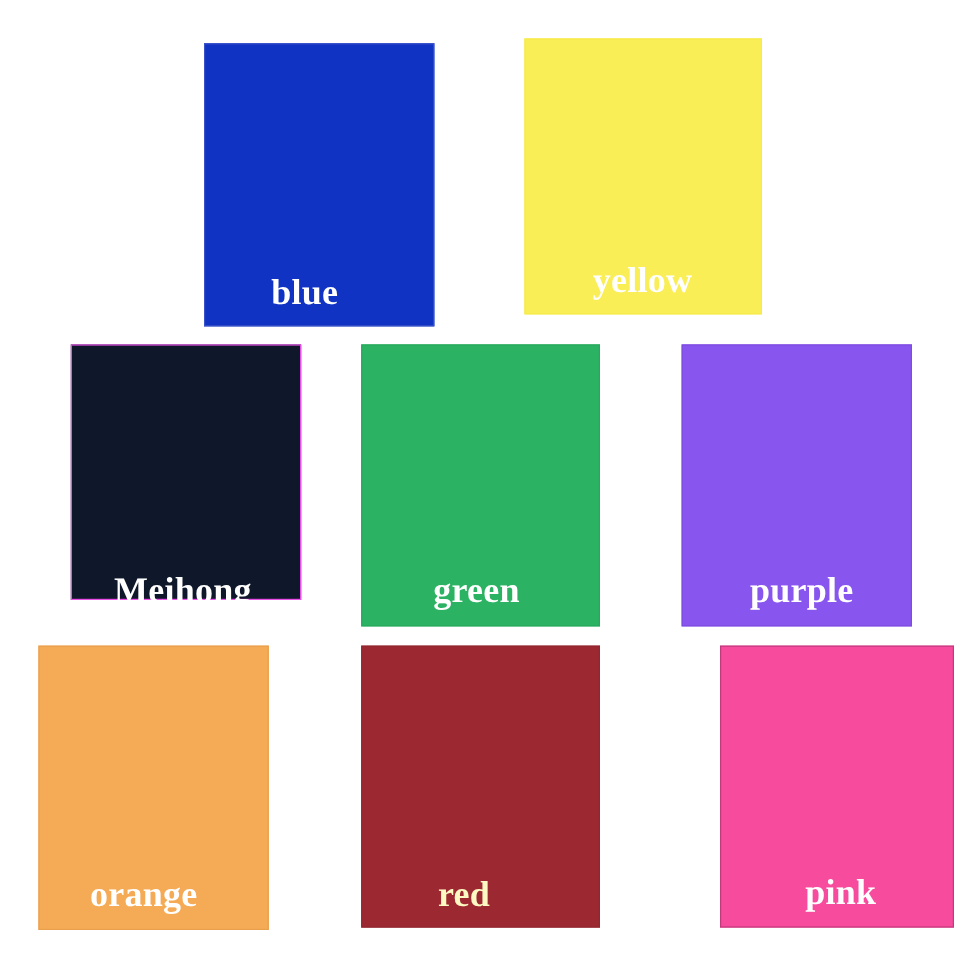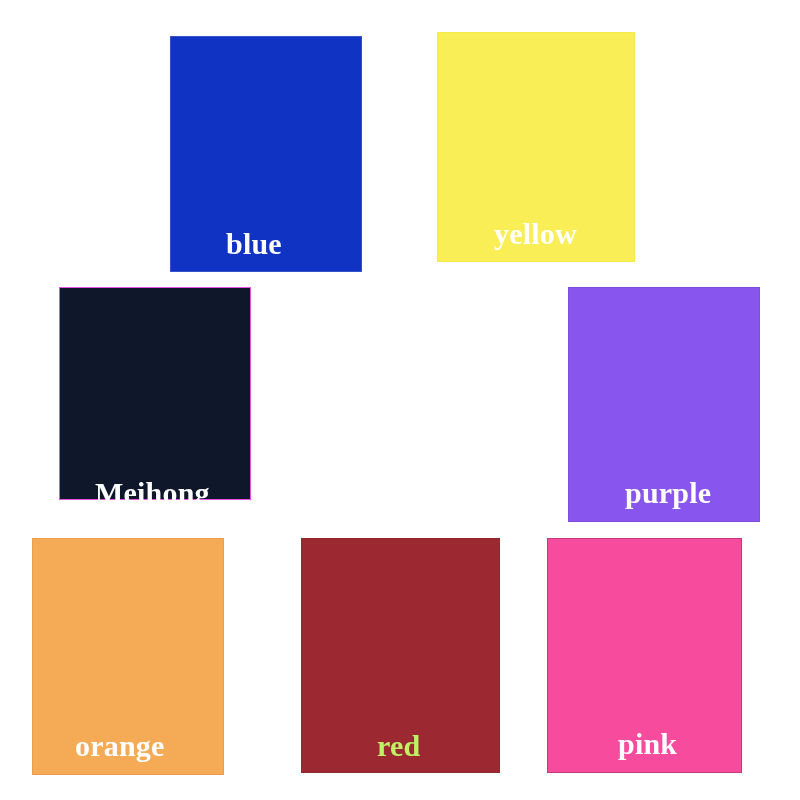--- a/index.html
+++ b/index.html
@@ -43,25 +43,28 @@
 <div id="canvas" style="background: rgb(255, 255, 255); width: 800px; height: 800px;">
     <div class="swatch" style="left: 170px; top: 36px; width: 192px; height: 236px; background: rgb(17, 51, 196); border: 1px solid rgb(58, 82, 201);">
       <span class="swatch-label" style="left: 55px; top: 192px; color: rgb(255, 255, 255); font-size: 30px;">blue</span>
     </div>
     <div class="swatch" style="left: 437px; top: 32px; width: 198px; height: 230px; background: rgb(249, 238, 85); border: 1px solid rgb(247, 234, 74);">
       <span class="swatch-label" style="left: 56px; top: 186px; color: rgb(255, 255, 255); font-size: 30px; text-align: center;">yellow</span>
     </div>
     <div class="swatch" style="left: 32px; top: 287px; width: 192px; height: 213px; background: #0f172a; border: 1px solid rgb(232, 79, 232); margin-left: 27px;">
       <span class="swatch-label" style="left: 35px; top: 190px; color: rgb(255, 255, 255); font-size: 30px;">Meihong</span>
     </div>
+    <div class="swatch" style="left: 301px; top: 287px; width: 199px; height: 235px; background: rgb(43, 178, 99); border: 1px solid rgb(39, 168, 92);">
+      <span class="swatch-label" style="left: 59px; top: 190px; color: rgb(255, 255, 255); font-size: 30px;">green</span>
+    </div>
     <div class="swatch" style="left: 32px; top: 538px; width: 192px; height: 237px; background: rgb(245, 171, 85); border: 1px solid rgb(233, 160, 77);">
       <span class="swatch-label" style="left: 42px; top: 192px; color: rgb(255, 255, 255); font-size: 30px;">orange</span>
     </div>
     <div class="swatch" style="left: 568px; top: 287px; width: 192px; height: 235px; background: rgb(136, 85, 238); border: 1px solid rgb(126, 76, 224);">
       <span class="swatch-label" style="left: 56px; top: 190px; color: rgb(255, 255, 255); font-size: 30px;">purple</span>
     </div>
     <div class="swatch" style="left: 301px; top: 538px; width: 199px; height: 235px; background: rgb(156, 41, 50); border: 1px solid rgb(147, 38, 46);">
-      <span class="swatch-label" style="left: 75px; top: 192px; color: #bef264; font-size: 30px;">red</span>
+      <span class="swatch-label" style="left: 63px; top: 192px; color: #fef9c3; font-size: 30px;">red</span>
     </div>
-    <div class="swatch" style="left: 547px; top: 538px; width: 195px; height: 235px; background: rgb(247, 76, 158); border: 1px solid rgb(194, 58, 124);">
+    <div class="swatch" style="left: 600px; top: 538px; width: 195px; height: 235px; background: rgb(247, 76, 158); border: 1px solid rgb(194, 58, 124);">
       <span class="swatch-label" style="left: 70px; top: 190px; color: rgb(255, 255, 255); font-size: 30px;">pink</span>
     </div>
   </div>
 
 </body></html>

